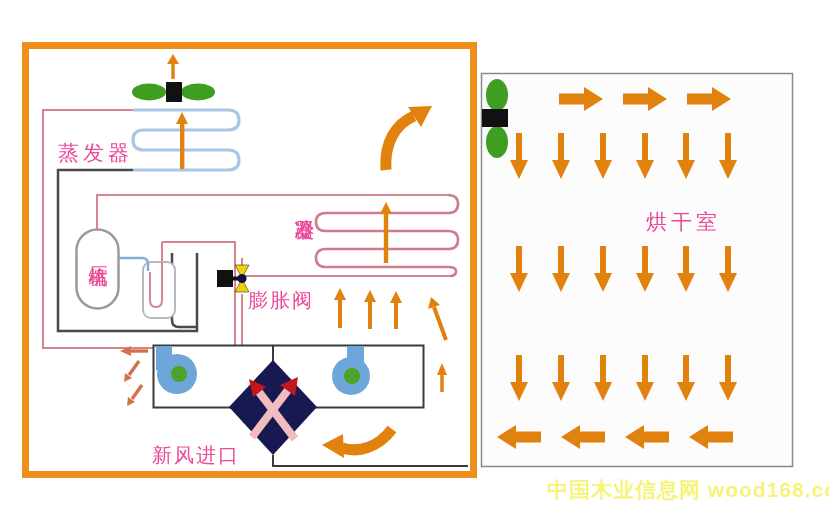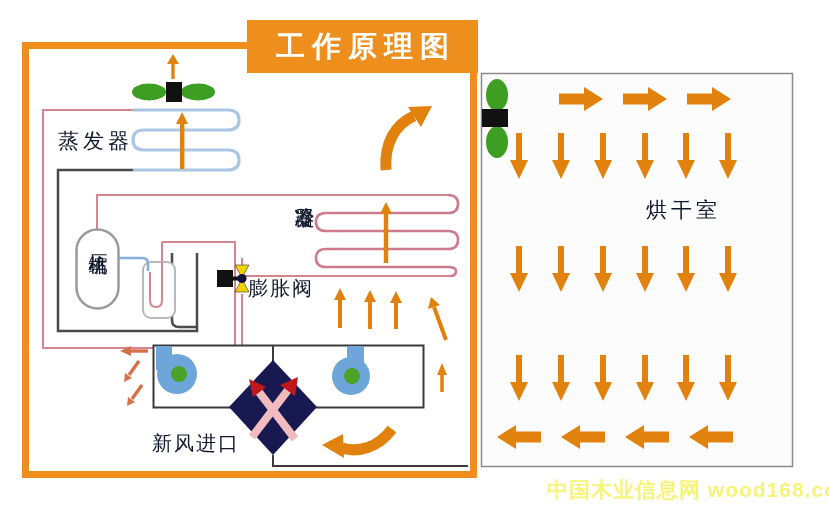--- a/index.html
+++ b/index.html
@@ -2,22 +2,22 @@
 <html><head>
 <meta charset="utf-8">
 <style>
   html,body{margin:0;padding:0;background:#fff;}
   #stage{
     position:relative;width:829px;height:508px;background:#fff;overflow:hidden;
     font-family:"Liberation Sans","DejaVu Sans",sans-serif;
   }
   #diagram-svg{position:absolute;left:0;top:0;z-index:1;}
   .lbl{
-    position:absolute;z-index:2;color:#0f172a;font-size:20px;font-weight:500;
-    letter-spacing:2px;white-space:nowrap;line-height:1.1;
+    position:absolute;z-index:2;color:#ec4899;font-size:20px;font-weight:500;
+    letter-spacing:2px;white-space:nowrap;line-height:1.1;margin-top:12px;
   }
   .vert{
     writing-mode:vertical-rl;text-orientation:upright;letter-spacing:1px;
   }
   #title-box{
     position:absolute;z-index:3;left:247px;top:20px;width:231px;height:53px;
     background:#EE8E1D;display:flex;align-items:center;justify-content:center;
   }
   #title-box .title-text{
     color:#ffffff;font-size:29px;font-weight:bold;letter-spacing:7px;
@@ -194,23 +194,20 @@
         <line x1="148" y1="351" x2="130" y2="351" stroke="#D4714B" stroke-width="3.4"></line>
         <polygon points="120,351 131,346 131,356" fill="#D4714B"></polygon>
         <line x1="139" y1="361" x2="129" y2="375" stroke="#D4714B" stroke-width="3.4"></line>
         <polygon points="124,382 132,378 125,373" fill="#D4714B"></polygon>
         <line x1="142" y1="385" x2="132" y2="399" stroke="#D4714B" stroke-width="3.4"></line>
         <polygon points="127,406 135,402 128,397" fill="#D4714B"></polygon>
       </g>
     </g>
   </svg>
 
-  <div id="title-box">
-    <span class="title-text">工作原理图</span>
-  </div>
 
   <div class="lbl" style="left:58px;top:129px;font-size:21px;letter-spacing:4px;">蒸发器</div>
 
   <div class="lbl vert" style="left:294px;top:191px;font-size:20px;">冷凝器</div>
 
   <div class="lbl vert" style="left:87px;top:239px;font-size:19px;z-index:2;">压缩机</div>
 
   <div class="lbl" style="left:248px;top:277px;">膨胀阀</div>
 
 

